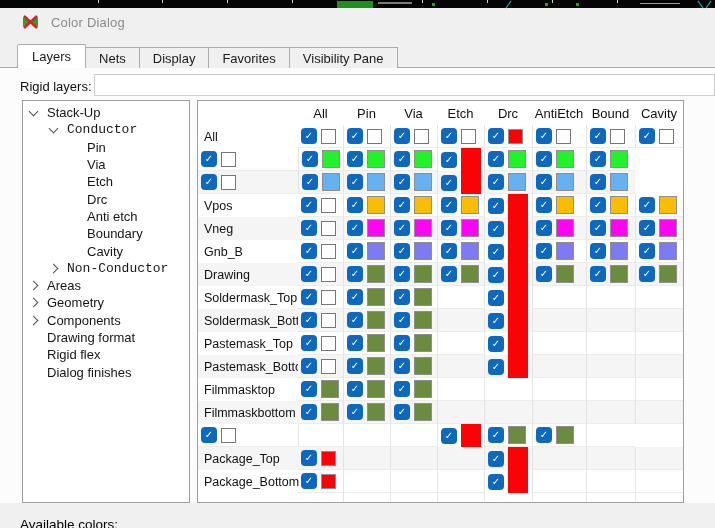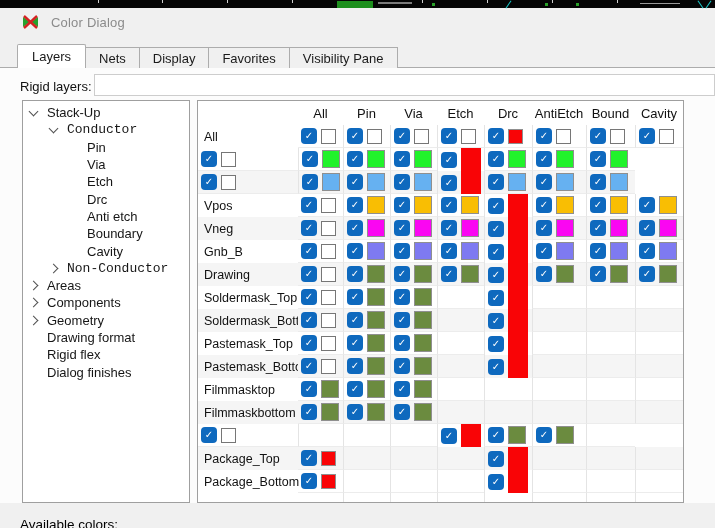--- a/index.html
+++ b/index.html
@@ -139,25 +139,25 @@
     <div class="tree-item lvl1">
       <span class="chev right"></span>
       <span>Non-Conductor</span>
     </div>
     <div class="tree-item lvl0">
       <span class="chev right"></span>
       <span>Areas</span>
     </div>
     <div class="tree-item lvl0">
       <span class="chev right"></span>
-      <span>Components</span>
+      <span>Geometry</span>
     </div>
     <div class="tree-item lvl0">
       <span class="chev right"></span>
-      <span>Geometry</span>
+      <span>Components</span>
     </div>
     <div class="tree-item lvl0 nochev">
       <span>Drawing format</span>
     </div>
     <div class="tree-item lvl0 nochev">
       <span>Rigid flex</span>
     </div>
     <div class="tree-item lvl0 nochev">
       <span>Dialog finishes</span>
     </div>

